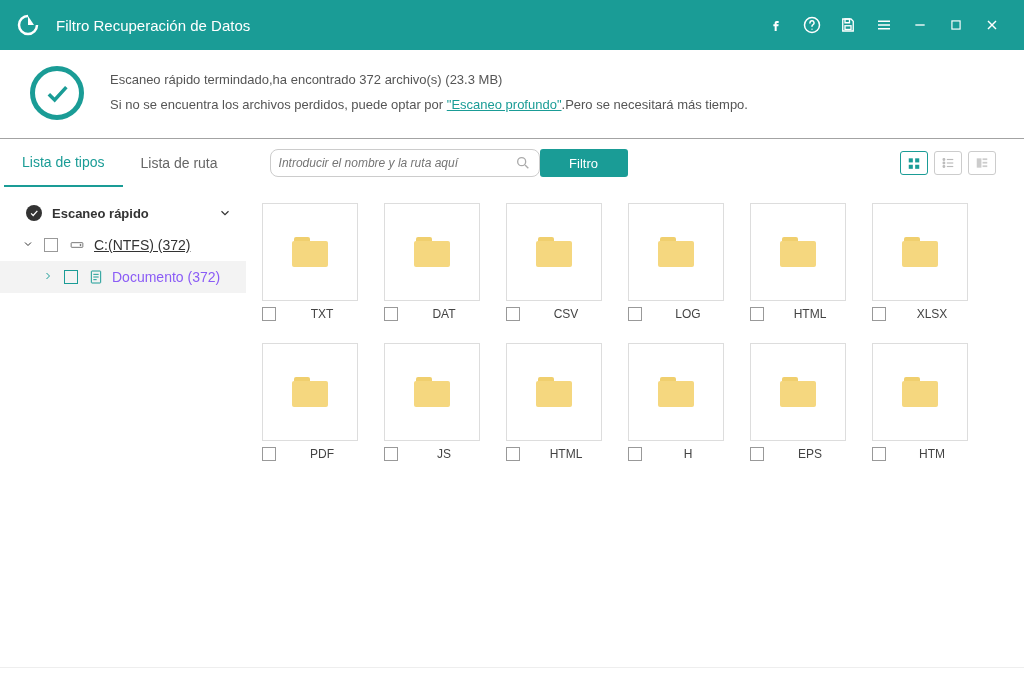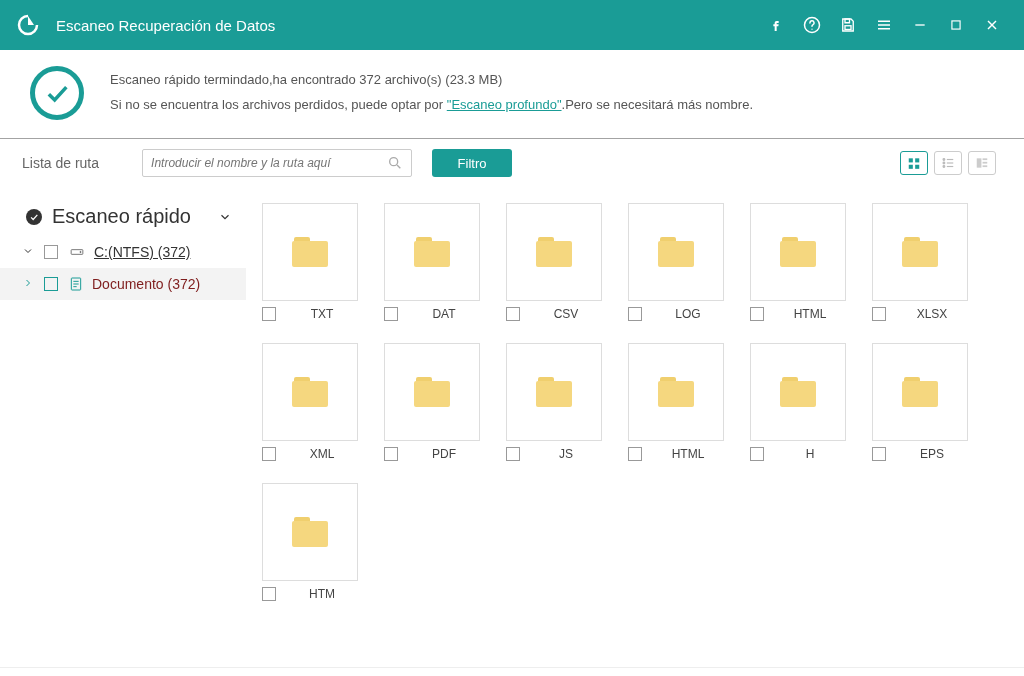--- a/index.html
+++ b/index.html
@@ -14,35 +14,35 @@
 .status-row { background: #fff; padding: 16px 26px 18px 30px; display: flex; align-items: center; border-bottom: 1px solid #a3a3a3; }
 .status-ring { width: 54px; height: 54px; border-radius: 50%; border: 5px solid #1a9c96; display:flex; align-items:center; justify-content:center; margin-right: 26px; flex-shrink:0; }
 .status-texts { flex: 1; font-size: 13px; color: #555; line-height: 1.9; }
 .status-texts .link { color: #1a9c96; text-decoration: underline; cursor:pointer; }
 .deep-scan-btn { border: 1px solid #1a9c96; color: #1a9c96; background: #fff; padding: 6px 16px; border-radius: 4px; font-size: 13px; cursor:pointer; }
 
 .toolbar { background:#fff; height: 48px; display:flex; align-items:center; padding: 0 0 0 4px; }
 .tabs { display:flex; height:100%; }
 .tab { padding: 0 18px; display:flex; align-items:center; font-size: 14px; color:#666; cursor:pointer; }
 .tab.active { color:#1a9c96; border-bottom: 2px solid #1a9c96; }
-.search-wrap { margin-left: 25px; display:flex; align-items:center; border:1px solid #ccc; border-radius:2px; height:28px; width:270px; padding:4px 8px; }
+.search-wrap { margin-left: 34px; display:flex; align-items:center; border:1px solid #ccc; border-radius:8px; height:28px; width:270px; padding:4px 8px; }
 .search-wrap input { border:none; outline:none; flex:1; font-size:12px; font-style:italic; color:#aaa; }
-.filter-btn { background:#1a9c96; color:#fff; border:none; border-radius:3px; height:28px; width:80px; margin-left:20px; font-size:13px; cursor:pointer; }
+.filter-btn { background:#1a9c96; color:#fff; border:none; border-radius:3px; height:28px; width:88px; font-size:13px; cursor:pointer; }
 .view-toggles { margin-left:auto; display:flex; gap:6px; padding-right:28px; }
 .vt { width:28px; height:24px; border:1px solid #ccc; border-radius:3px; display:flex; align-items:center; justify-content:center; cursor:pointer; }
 .vt.active { border-color:#1a9c96; color:#1a9c96; }
 
 .body { display:flex; height: 480px; background:#fff; }
 .sidebar { width: 246px; border-right:none; padding-top:10px; }
 .sb-row { display:flex; align-items:center; padding: 8px 14px 8px 22px; font-size:14px; color:#333; cursor:pointer; }
 .sb-row.level1 { padding-left:22px;text-decoration:underline; }
-.sb-row.level2 { padding-left:22px; background:#f3f3f3; color:#7f1d1d; }
+.sb-row.level2 { padding-left:42px; background:#f3f3f3; color:#8b5cf6; }
 .sb-row .chev { width:16px; margin-right:6px; }
 .sb-row .cb { width:14px; height:14px; border:1px solid #999; margin-right:10px; flex-shrink:0; }
-.sb-head { display:flex; align-items:center; padding: 8px 14px 8px 26px; font-size:20px; color:#333; }
+.sb-head { display:flex; align-items:center; padding: 8px 14px 8px 26px; font-size:13px; color:#333;font-weight:bold; }
 .sb-head .dot { width:16px; height:16px; background:#333; border-radius:50%; margin-right:10px; display:flex; align-items:center; justify-content:center; }
 .sb-head .dot svg { width:10px; height:10px; }
 
 .grid { flex:1; padding: 16px 20px 0 16px; display:flex; flex-wrap:wrap; gap: 22px 26px; align-content:flex-start; overflow:hidden; }
 .card-wrap { width: 96px; }
 .card { width:96px; height:98px; border:1px solid #ddd; display:flex; align-items:center; justify-content:center; }
 .folder-ico { width:36px; height:30px; position:relative; }
 .folder-ico::before { content:""; position:absolute; top:0; left:2px; width:16px; height:6px; background:#f0cf6e; border-radius:2px 2px 0 0; }
 .folder-ico::after { content:""; position:absolute; top:4px; left:0; width:36px; height:26px; background:#f5d77f; border-radius:2px; }
 .card-label { display:flex; align-items:flex-start; margin-top:6px; }
@@ -54,21 +54,21 @@
 </head>
 <body>
 
 <div class="titlebar">
   <div class="logo">
     <svg viewBox="0 0 24 24" width="24" height="24" fill="none" stroke="#fff" stroke-width="2.5">
         <path d="M12 3 A9 9 0 1 0 21 12"></path>
         <path d="M12 3 L12 12 L18 12" fill="#fff" stroke="none"></path>
       </svg>
   </div>
-  <div class="title">Escaneo Recuperación de Datos</div>
+  <div class="title">Filtro Recuperación de Datos</div>
   <div class="spacer"></div>
   <div class="tb-icon">
     <svg viewBox="0 0 24 24" width="16" height="18" fill="#fff">
         <path d="M13 9h3V6h-3c-1.7 0-3 1.3-3 3v2H8v3h2v7h3v-7h2.5l.5-3H13V9z"></path>
       </svg>
   </div>
   <div class="tb-icon">
     <svg viewBox="0 0 24 24" width="20" height="20" fill="none" stroke="#fff" stroke-width="1.8">
         <circle cx="12" cy="12" r="9"></circle>
         <path d="M9.5 9.5a2.5 2.5 0 1 1 3.5 2.3c-.8.4-1 1-1 1.7" stroke-linecap="round"></path>
@@ -109,27 +109,28 @@
 
 <div class="status-row">
   <div class="status-ring">
     <svg viewBox="0 0 24 24" width="28" height="28" fill="none" stroke="#1a9c96" stroke-width="3">
         <polyline points="5,13 10,18 20,7"></polyline>
       </svg>
   </div>
   <div class="status-texts">
     <div>Escaneo rápido termindado,ha encontrado 372 archivo(s) (23.3 MB)</div>
     <div>
-      <span>Si no se encuentra los archivos perdidos, puede optar por </span><span class="link">"Escaneo profundo"</span><span>.Pero se necesitará más nombre.</span>
+      <span>Si no se encuentra los archivos perdidos, puede optar por </span><span class="link">"Escaneo profundo"</span><span>.Pero se necesitará más tiempo.</span>
     </div>
   </div>
 </div>
 
 <div class="toolbar">
   <div class="tabs">
+    <div class="tab active">Lista de tipos</div>
     <div class="tab">Lista de ruta</div>
   </div>
   <div class="search-wrap">
     <input type="text" placeholder="Introducir el nombre y la ruta aquí" style="">
     <svg viewBox="0 0 24 24" width="16" height="16" fill="none" stroke="#aaa" stroke-width="2">
         <circle cx="10" cy="10" r="6"></circle>
         <line x1="15" y1="15" x2="20" y2="20"></line>
       </svg>
   </div>
   <button class="filter-btn">Filtro</button>
@@ -256,29 +257,20 @@
           <div class="cb"></div>
           <span>XLSX</span>
         </div>
       </div>
       <div class="card-wrap">
         <div class="card">
           <div class="folder-ico"></div>
         </div>
         <div class="card-label">
           <div class="cb"></div>
-          <span>XML</span>
-        </div>
-      </div>
-      <div class="card-wrap">
-        <div class="card">
-          <div class="folder-ico"></div>
-        </div>
-        <div class="card-label">
-          <div class="cb"></div>
           <span>PDF</span>
         </div>
       </div>
       <div class="card-wrap">
         <div class="card">
           <div class="folder-ico"></div>
         </div>
         <div class="card-label">
           <div class="cb"></div>
           <span>JS</span>

